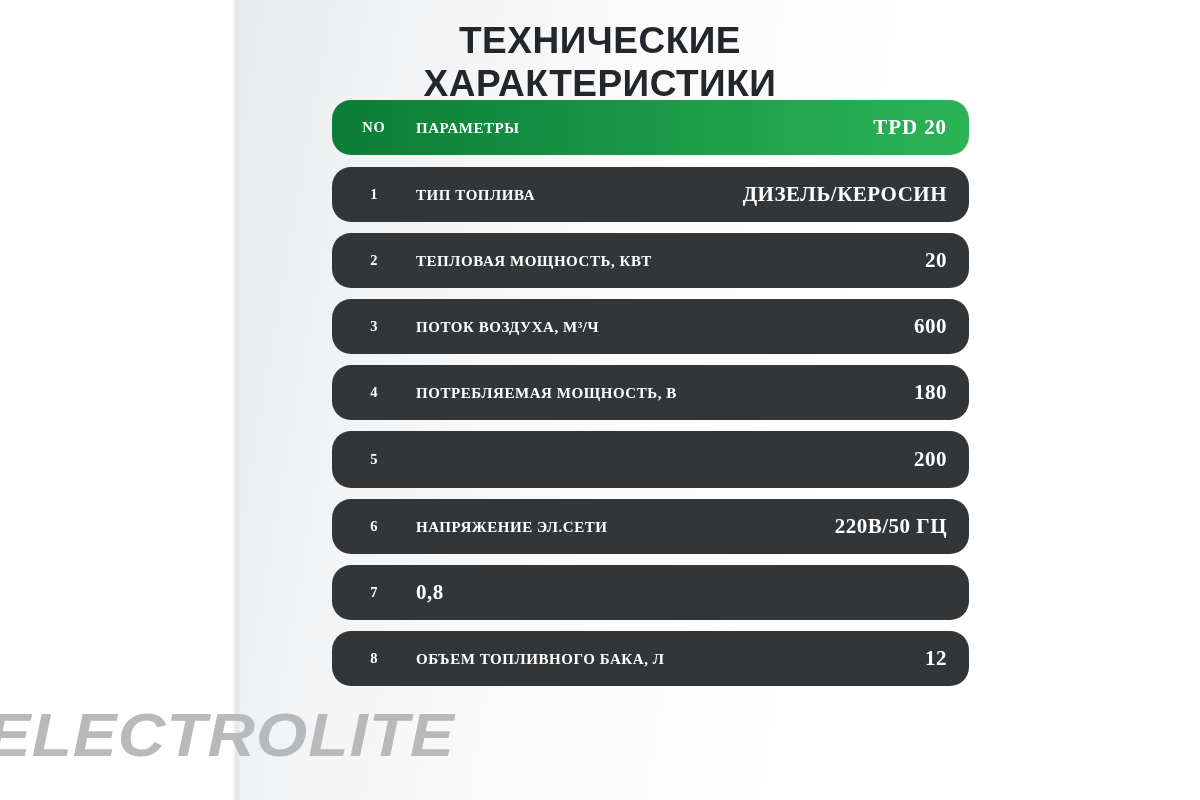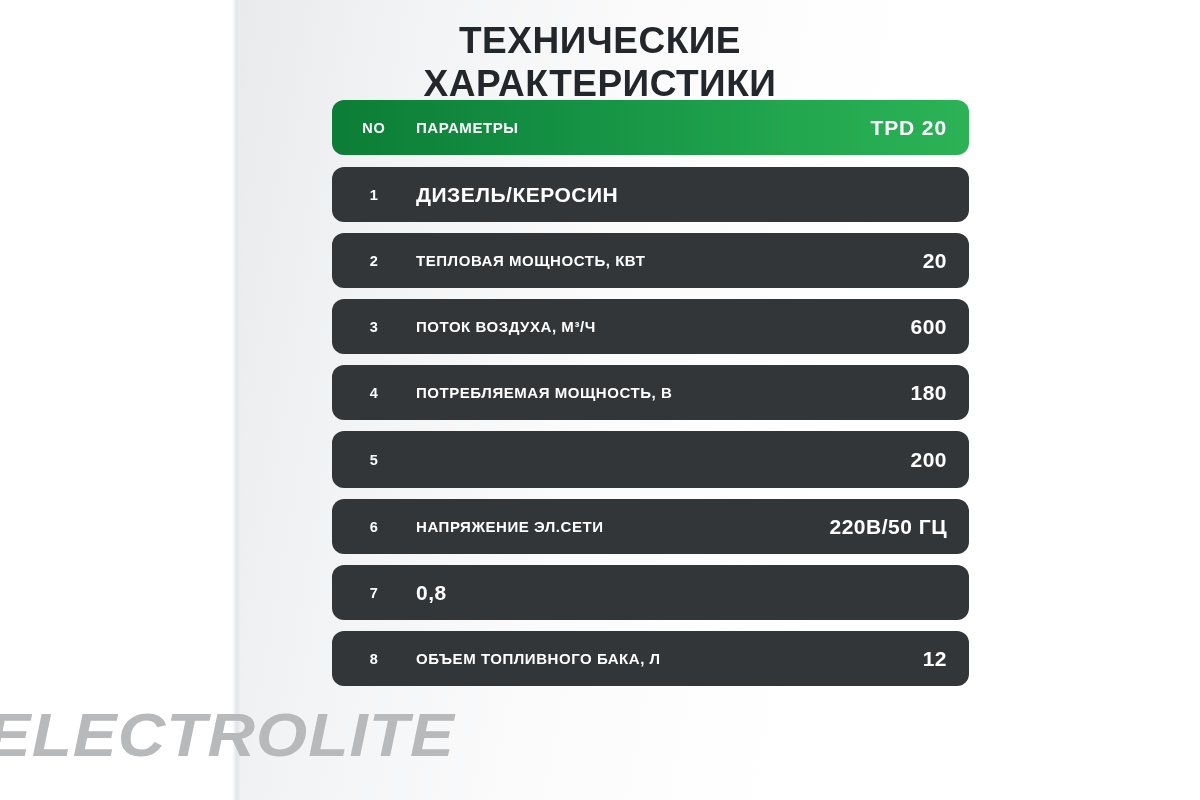--- a/index.html
+++ b/index.html
@@ -73,26 +73,27 @@
     left: 332px;
     top: 100px;
     width: 637px;
     z-index: 4;
   }
 
   .row {
     position: relative;
     display: flex;
     align-items: center;
-    border-radius: 12px;
+    border-radius: 19px;
     background: #333639;
     height: 55px;
     margin-bottom: 11px;
     box-sizing: border-box;
     padding: 0 22px 0 0;
+    font-family: Liberation Serif, serif;
   }
   .row.tall { height: 57px; }
   .row.header {
     background: linear-gradient(90deg, #0c7d36 0%, #149043 35%, #22a64e 72%, #2bb356 100%);
     height: 55px;
     margin-bottom: 12px;
   }
 
   .cell-no {
     width: 84px;
@@ -167,20 +168,21 @@
   <div class="table">
 
     <div class="row header">
       <div class="cell-no">NO</div>
       <div class="cell-param">ПАРАМЕТРЫ</div>
       <div class="cell-value">TPD 20</div>
     </div>
 
     <div class="row">
       <div class="cell-no">1</div>
+      <div class="cell-param">ТИП ТОПЛИВА</div>
       <div class="cell-value">ДИЗЕЛЬ/КЕРОСИН</div>
     </div>
 
     <div class="row">
       <div class="cell-no">2</div>
       <div class="cell-param">ТЕПЛОВАЯ МОЩНОСТЬ, КВТ</div>
       <div class="cell-value">20</div>
     </div>
 
     <div class="row">

